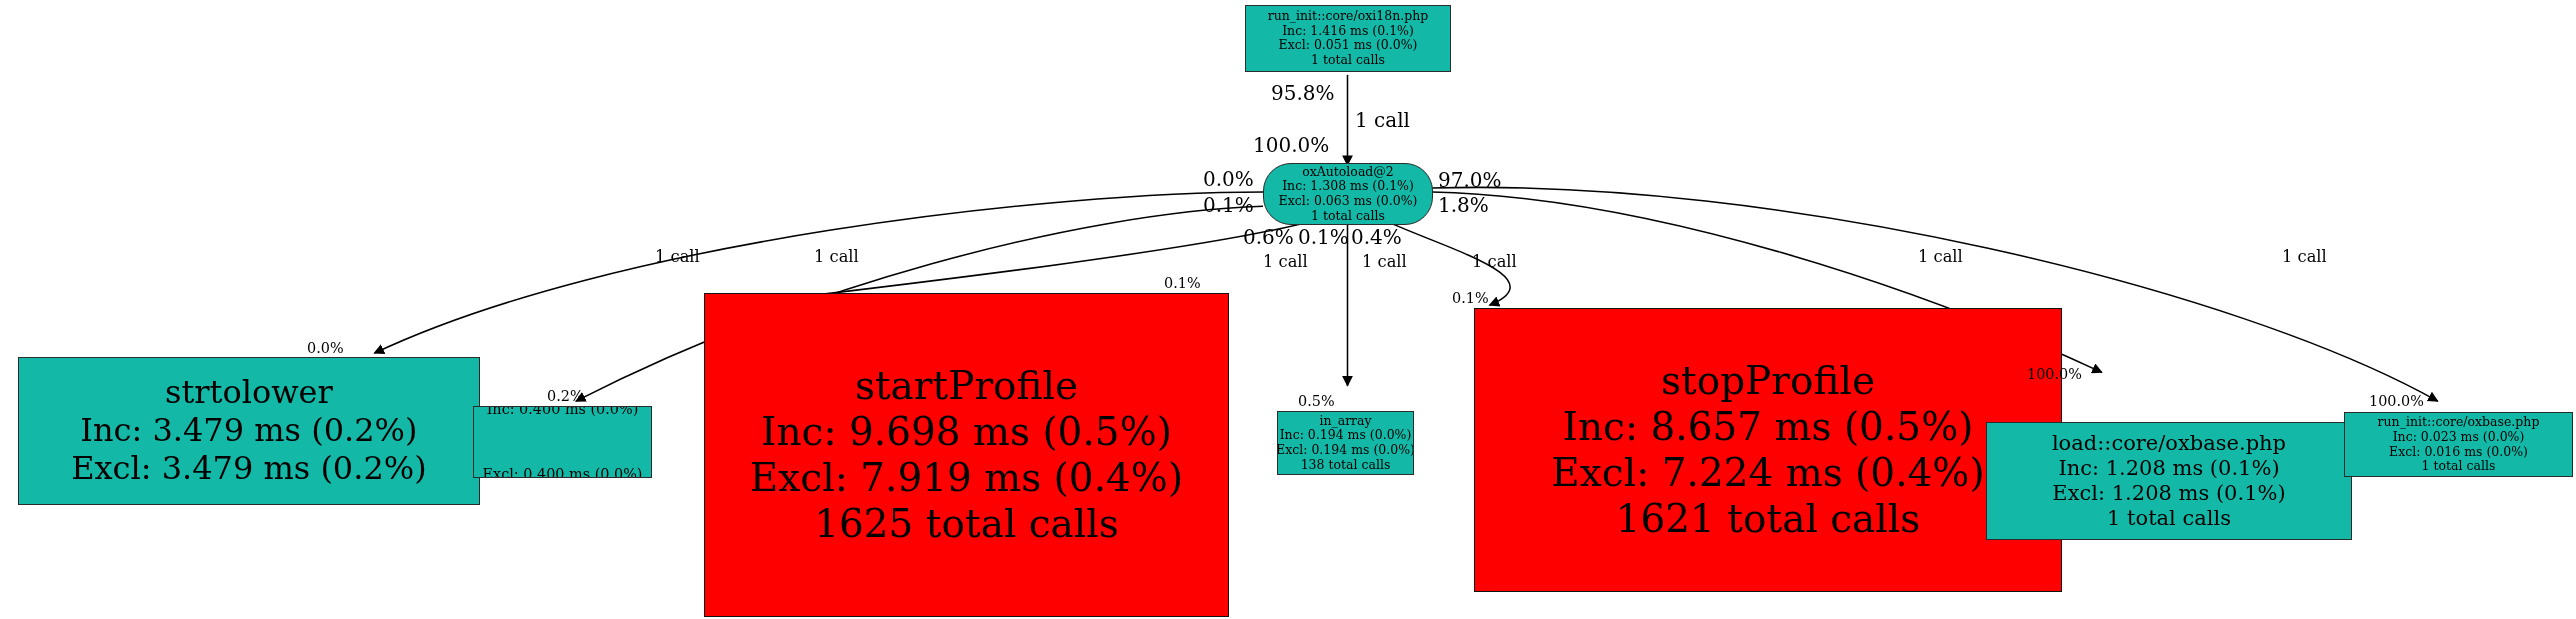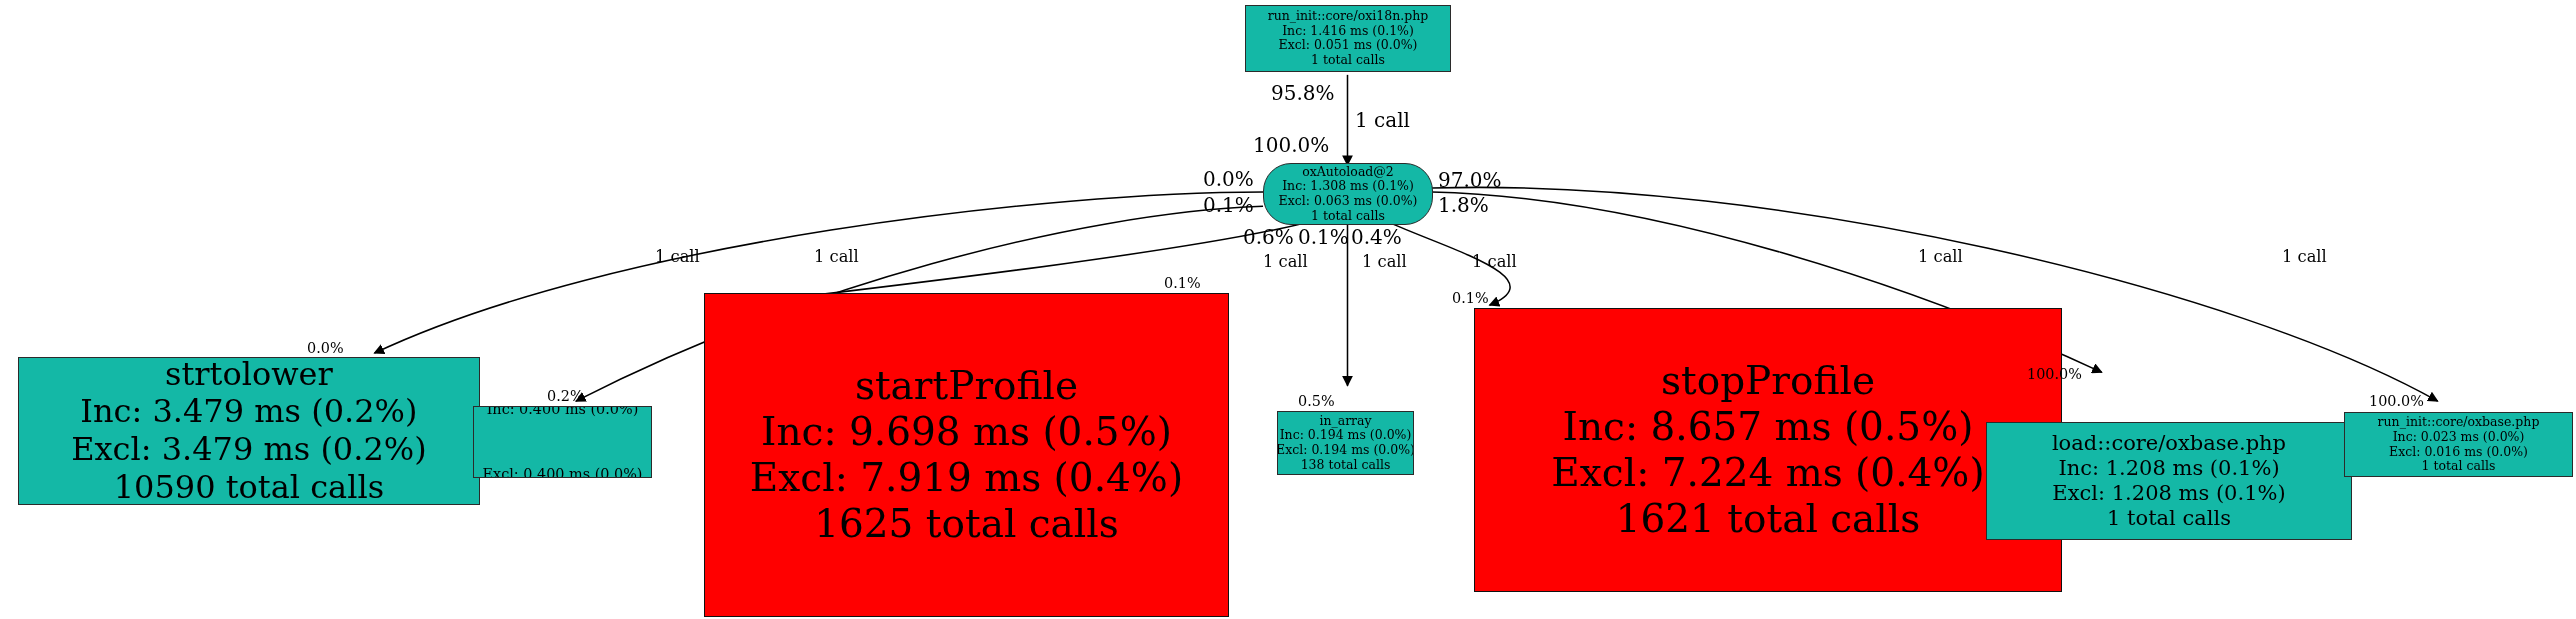--- a/index.html
+++ b/index.html
@@ -108,21 +108,20 @@
     <span class="nm">oxAutoload@2</span>
     <span class="ln">Inc: 1.308 ms (0.1%)</span>
     <span class="ln">Excl: 0.063 ms (0.0%)</span>
     <span class="ln">1 total calls</span>
   </div>
 
   <div class="node sz-lg" style="left:2.9px; top:357px; width:462px; height:148px;margin-left:15px;">
     <span class="nm">strtolower</span>
     <span class="ln">Inc: 3.479 ms (0.2%)</span>
     <span class="ln">Excl: 3.479 ms (0.2%)</span>
-    <span class="ln">10590 total calls</span>
   </div>
 
   <div class="node sz-sm" style="left:473px; top:406px; width:179px; height:72px;gap:48px;">
     <span class="nm">basename</span>
     <span class="ln">Inc: 0.400 ms (0.0%)</span>
     <span class="ln">Excl: 0.400 ms (0.0%)</span>
     <span class="ln">217 total calls</span>
   </div>
 
   <div class="node red sz-xl" style="left:704px; top:293px; width:525px; height:324px;text-align:center;">

